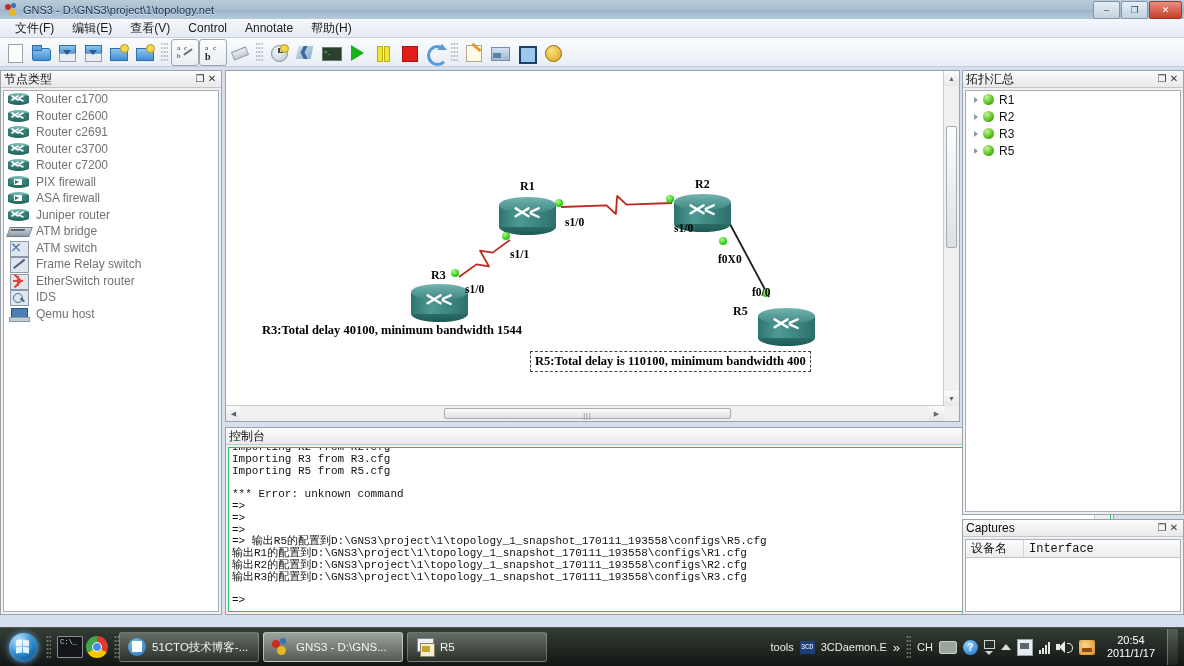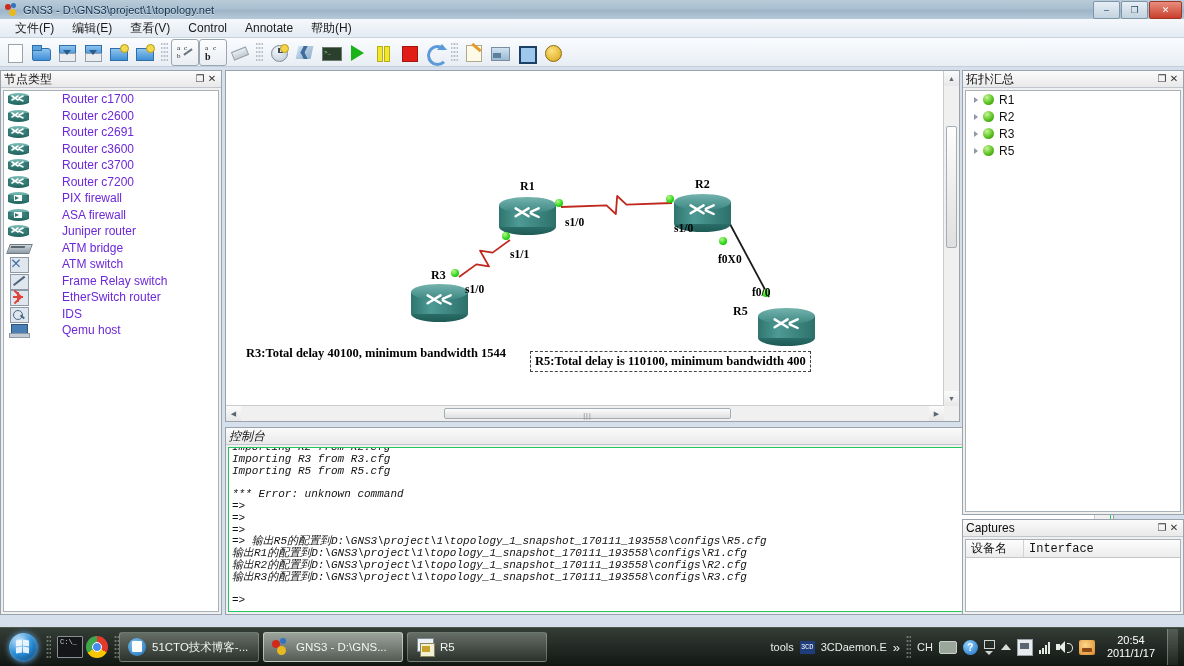--- a/index.html
+++ b/index.html
@@ -48,21 +48,21 @@
   .panel-head{height:17px;background:linear-gradient(180deg,#fbfbfb,#e9e9e9);
     border-bottom:1px solid #c0c6cc;display:flex;align-items:center;padding:0 3px;box-sizing:border-box;}
   .panel-title{font-size:12px;color:#0d0d0d;flex:1;white-space:nowrap;}
   .panel-btn{width:12px;height:12px;display:flex;align-items:center;justify-content:center;
     font-size:10px;color:#333;line-height:1;}
   .panel-body{position:absolute;left:2px;right:2px;top:19px;bottom:2px;background:#fff;
     border:1px solid #a9b1b8;overflow:hidden;box-sizing:border-box;}
 
   
   .node-row{display:flex;align-items:center;height:16.5px;padding-left:4px;gap:6px;cursor:default;}
-  .node-label{font-size:12px;color:#6d28d9;white-space:nowrap;margin-left:26px;}
+  .node-label{font-size:12px;color:#737373;white-space:nowrap;}
   .nico{width:22px;height:14px;flex:0 0 auto;position:relative;}
 
   
   .router-glyph{position:relative;}
   .router-glyph .top{position:absolute;left:0;top:0;width:100%;height:45%;border-radius:50%;
      background:linear-gradient(180deg,#74b3ae,#3d8782);}
   .router-glyph .body{position:absolute;left:0;top:22%;width:100%;height:56%;
      background:linear-gradient(90deg,#2f756f,#4e9a94 35%,#2d706a);}
   .router-glyph .bot{position:absolute;left:0;bottom:0;width:100%;height:45%;border-radius:50%;
      background:linear-gradient(180deg,#35807a,#1f5a55);}
@@ -101,21 +101,21 @@
     font-size:12px;color:#000;white-space:nowrap;}
   .iflabel{position:absolute;font-family:"Liberation Serif",serif;font-weight:bold;
     font-size:11.5px;color:#000;white-space:nowrap;}
   .dot{position:absolute;width:8px;height:8px;border-radius:50%;
     background:radial-gradient(circle at 35% 30%,#b9f58a,#27d616 60%,#10a108);}
   .annot{position:absolute;font-family:"Liberation Serif",serif;font-weight:bold;
     font-size:12.5px;color:#000;white-space:nowrap;}
   .annot.selected{border:1px dashed #444;padding:2px 4px;background:#fff;}
 
   
-  #console-wrap{position:absolute;left:225px;top:427px;width:889px;height:188px;font-style:italic;}
+  #console-wrap{position:absolute;left:225px;top:427px;width:889px;height:188px;}
   .con-body{position:absolute;left:2px;right:2px;top:19px;bottom:2px;background:#fff;
     border:1px solid #22c55e;overflow:hidden;box-sizing:border-box;}
   .con-text{position:absolute;left:3px;top:0;right:17px;
     font-family:"Liberation Mono",monospace;font-size:11px;color:#111;line-height:11.8px;
     white-space:pre;}
   .con-scroll{position:absolute;right:0;top:0;width:15px;bottom:0;background:#f0f0f0;border-left:1px solid #ccc;}
 
   
   .taskbar{position:absolute;left:0;bottom:0;width:1184px;height:38px;
     background:linear-gradient(180deg,rgba(40,48,40,.93),rgba(12,16,12,.97));
@@ -339,31 +339,20 @@
         </div>
         <div class="node-row">
           <div class="nico">
             <div style="position: absolute; left: 0px; top: 1px; width: 21px; height: 6px; border-radius: 50%; background: linear-gradient(rgb(125, 189, 183), rgb(71, 145, 139));"></div>
             <div style="position: absolute; left: 0px; top: 4px; width: 21px; height: 7px; background: linear-gradient(90deg, rgb(46, 114, 108), rgb(84, 160, 154) 35%, rgb(44, 110, 104));"></div>
             <div style="position: absolute; left: 0px; top: 7px; width: 21px; height: 6px; border-radius: 50%; background: linear-gradient(rgb(58, 135, 128), rgb(32, 95, 89));"></div>
             <svg width="21" height="13" style="position: absolute; left: 0px; top: 0px;">
               <path d="M4 4 L10 8 M10 4 L4 8 M15 4 L11 6 M11 7 L15 9" stroke="#ffffff" stroke-width="1.6" fill="none" stroke-linecap="round"></path>
             </svg>
           </div>
-          <div class="node-label">Router c3600</div>
-        </div>
-        <div class="node-row">
-          <div class="nico">
-            <div style="position: absolute; left: 0px; top: 1px; width: 21px; height: 6px; border-radius: 50%; background: linear-gradient(rgb(125, 189, 183), rgb(71, 145, 139));"></div>
-            <div style="position: absolute; left: 0px; top: 4px; width: 21px; height: 7px; background: linear-gradient(90deg, rgb(46, 114, 108), rgb(84, 160, 154) 35%, rgb(44, 110, 104));"></div>
-            <div style="position: absolute; left: 0px; top: 7px; width: 21px; height: 6px; border-radius: 50%; background: linear-gradient(rgb(58, 135, 128), rgb(32, 95, 89));"></div>
-            <svg width="21" height="13" style="position: absolute; left: 0px; top: 0px;">
-              <path d="M4 4 L10 8 M10 4 L4 8 M15 4 L11 6 M11 7 L15 9" stroke="#ffffff" stroke-width="1.6" fill="none" stroke-linecap="round"></path>
-            </svg>
-          </div>
           <div class="node-label">Router c3700</div>
         </div>
         <div class="node-row">
           <div class="nico">
             <div style="position: absolute; left: 0px; top: 1px; width: 21px; height: 6px; border-radius: 50%; background: linear-gradient(rgb(125, 189, 183), rgb(71, 145, 139));"></div>
             <div style="position: absolute; left: 0px; top: 4px; width: 21px; height: 7px; background: linear-gradient(90deg, rgb(46, 114, 108), rgb(84, 160, 154) 35%, rgb(44, 110, 104));"></div>
             <div style="position: absolute; left: 0px; top: 7px; width: 21px; height: 6px; border-radius: 50%; background: linear-gradient(rgb(58, 135, 128), rgb(32, 95, 89));"></div>
             <svg width="21" height="13" style="position: absolute; left: 0px; top: 0px;">
               <path d="M4 4 L10 8 M10 4 L4 8 M15 4 L11 6 M11 7 L15 9" stroke="#ffffff" stroke-width="1.6" fill="none" stroke-linecap="round"></path>
             </svg>
@@ -503,21 +492,21 @@
           <div class="dot" style="left: 440px; top: 124px;"></div>
           <div class="dot" style="left: 493px; top: 166px;"></div>
           <div class="dot" style="left: 225px; top: 198px;"></div>
           <div class="dot" style="left: 536px; top: 218px;"></div>
           <div class="iflabel" style="left: 339px; top: 145px;">s1/0</div>
           <div class="iflabel" style="left: 284px; top: 177px;">s1/1</div>
           <div class="iflabel" style="left: 448px; top: 151px;">s1/0</div>
           <div class="iflabel" style="left: 492px; top: 182px;">f0X0</div>
           <div class="iflabel" style="left: 239px; top: 212px;">s1/0</div>
           <div class="iflabel" style="left: 526px; top: 215px;">f0/0</div>
-          <div class="annot" style="left: 20px; top: 252px; margin-top: 23px;">R3:Total delay 40100, minimum bandwidth 1544</div>
+          <div class="annot" style="left: 36px; top: 252px;">R3:Total delay 40100, minimum bandwidth 1544</div>
           <div class="annot selected" style="left: 304px; top: 280px;">R5:Total delay is 110100, minimum bandwidth 400</div>
         </div>
     </div>
     <div class="vscroll">
       <div class="sb-arrow" style="top:0;">▲</div>
       <div class="sb-thumb" style="left:2px;right:2px;top:55px;height:120px;"></div>
       <div class="sb-arrow" style="bottom:0;">▼</div>
     </div>
     <div class="hscroll">
       <div class="sb-arrow" style="left:0;">◀</div>

